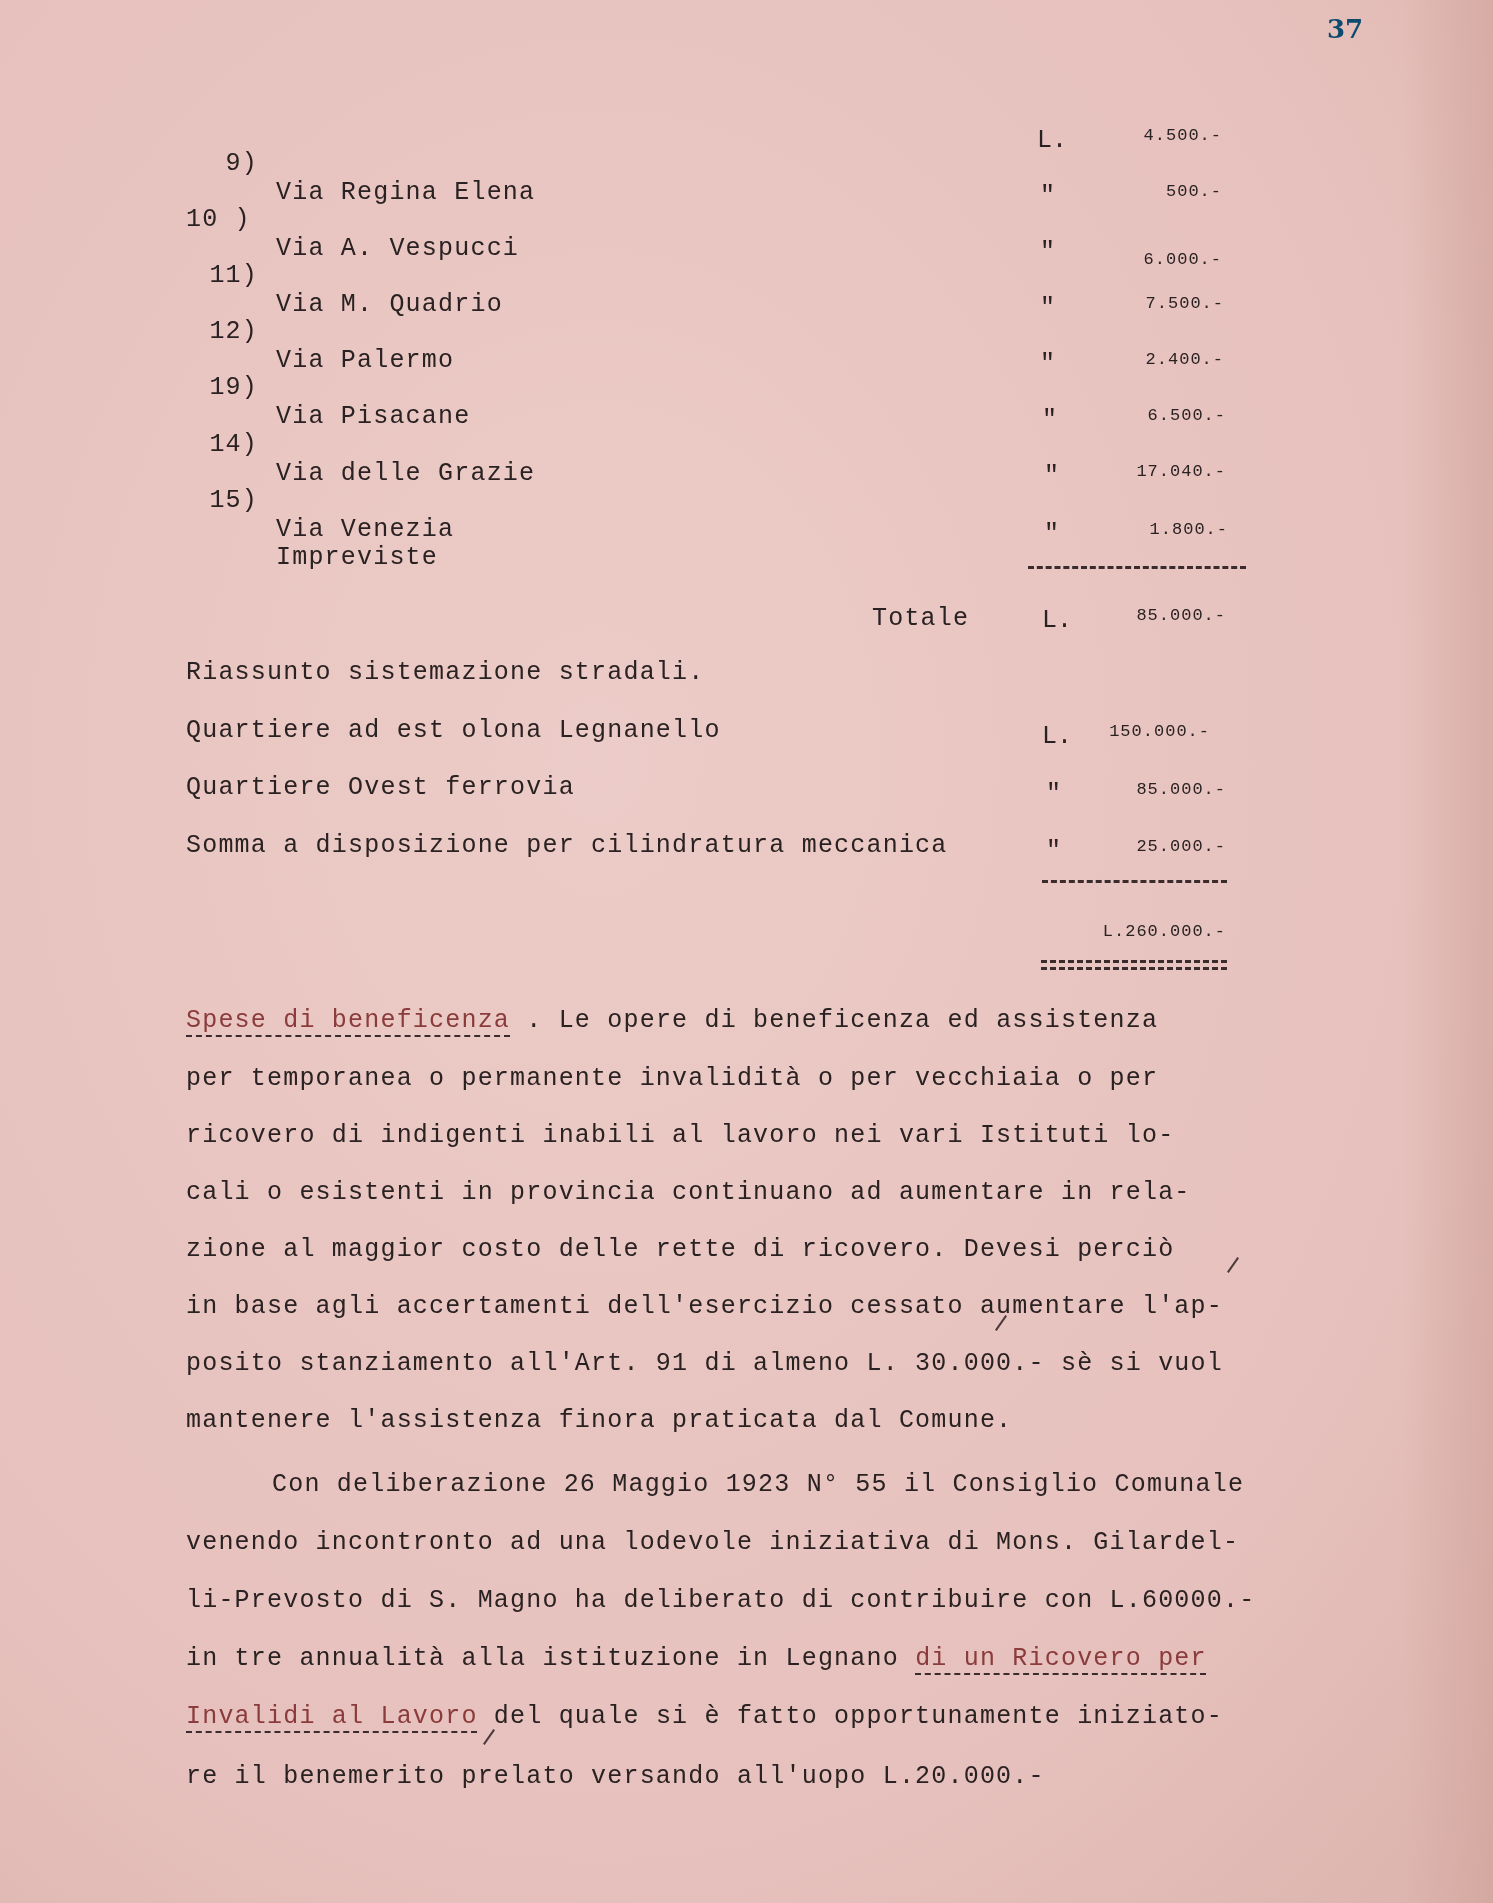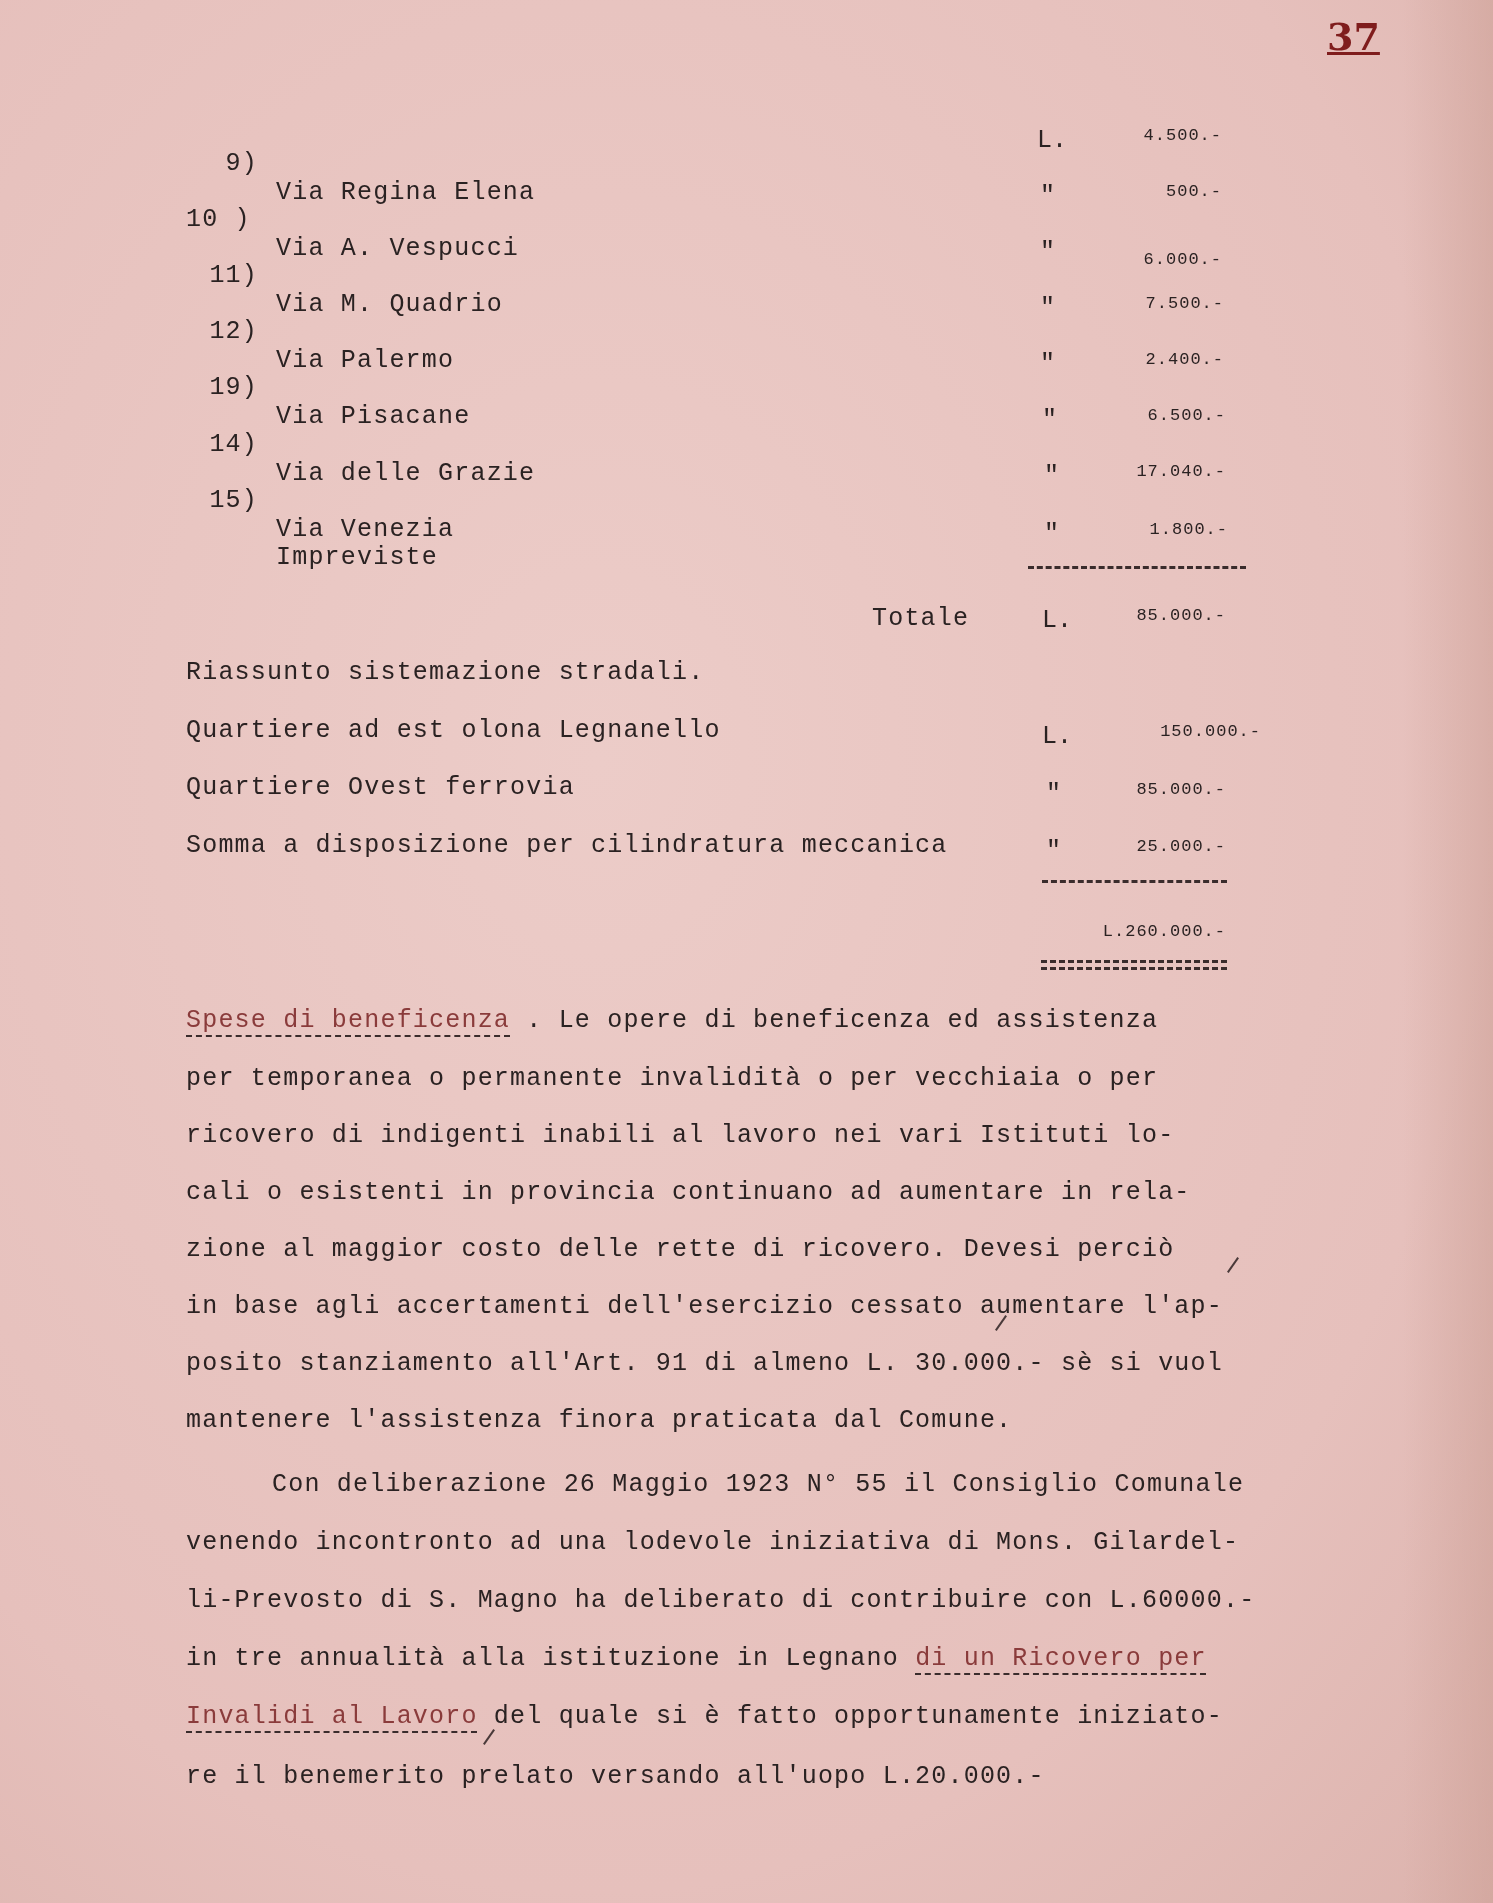--- a/index.html
+++ b/index.html
@@ -12,21 +12,21 @@
       overflow: hidden;
       font-family: "Liberation Mono", "DejaVu Sans Mono", monospace;
       color: #2a2222;
     }
     .page-edge {
       position: absolute; right: 0; top: 0; width: 90px; height: 1903px;
       background: linear-gradient(to right, rgba(220,175,165,0) 0%, rgba(205,160,150,0.55) 100%);
     }
     .page-number {
       position: absolute; left: 1327px; top: 14px;
-      font-family: "DejaVu Serif", serif; font-weight: bold; font-size: 38px; color: #7f1d1d; text-decoration: underline;
+      font-family: "DejaVu Serif", serif; font-weight: bold; font-size: 26px; color: #0c4a6e;
     }
     .line {
       position: absolute; font-size: 25px; white-space: pre; letter-spacing: 1.2px;
     }
     .num { position: absolute; width: 62px; text-align: right; }
     .amt-mark { position: absolute; font-size: 25px; }
     .amt-val { position: absolute; width: 150px; text-align: right; font-size: 17px; letter-spacing: 1px; }
     .rule {
       position: absolute; border-top: 3px dashed #3a2c2c; height: 0;
     }
@@ -108,21 +108,21 @@
   <span class="amt-val" style="left:1076px;top:606px">85.000.-</span>
 </div>
 
 <div>
   <span class="line" style="left:186px;top:658px">Riassunto sistemazione stradali.</span>
   <span class="line" style="left:186px;top:716px">Quartiere ad est olona Legnanello</span>
   <span class="line" style="left:186px;top:773px">Quartiere Ovest ferrovia</span>
   <span class="line" style="left:186px;top:831px">Somma a disposizione per cilindratura meccanica</span>
 
   <span class="amt-mark" style="left:1042px;top:722px">L.</span>
-  <span class="amt-val" style="left:1111px;top:722px">150.000.-</span>
+  <span class="amt-val" style="left:1060px;top:722px">150.000.-</span>
   <span class="amt-mark" style="left:1046px;top:780px">"</span>
   <span class="amt-val" style="left:1076px;top:780px">85.000.-</span>
   <span class="amt-mark" style="left:1046px;top:837px">"</span>
   <span class="amt-val" style="left:1076px;top:837px">25.000.-</span>
 
   <div class="rule" style="left:1042px;top:880px;width:185px"></div>
   <span class="amt-val" style="left:1026px;top:922px;width:200px">L.260.000.-</span>
   <div class="rule double" style="left:1041px;top:960px;width:186px"></div>
 </div>
 

